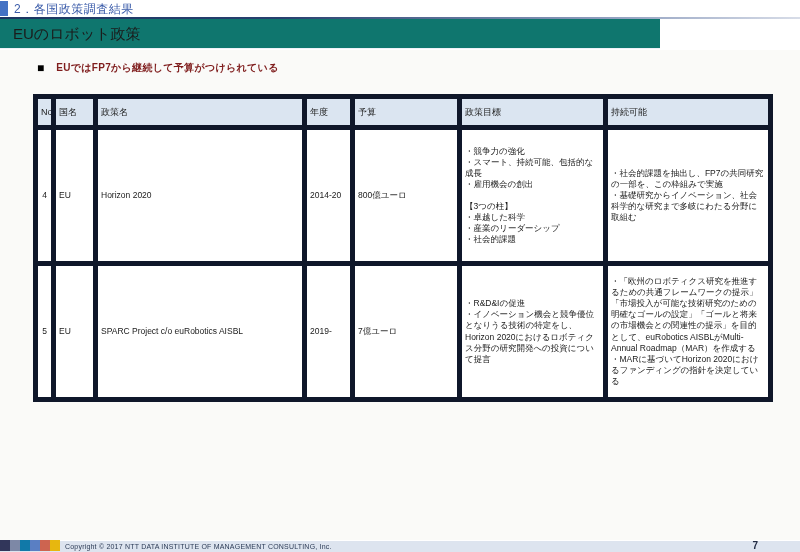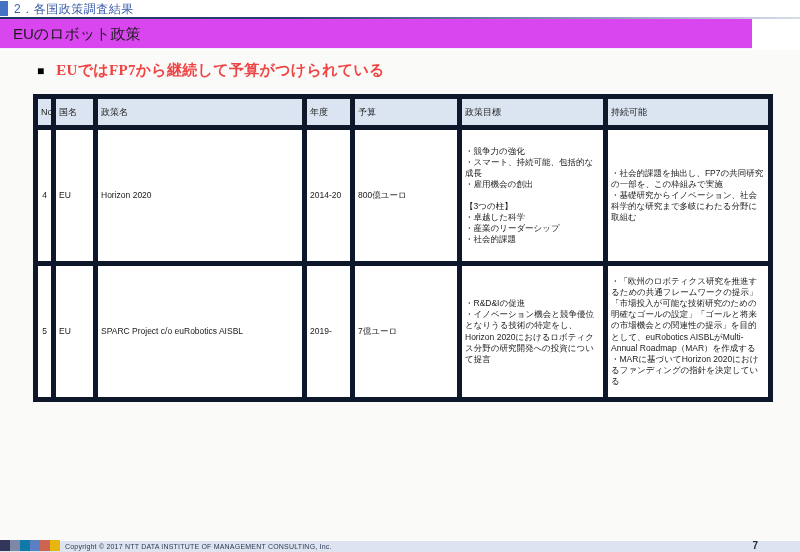--- a/index.html
+++ b/index.html
@@ -8,29 +8,29 @@
   .slide{position:absolute;inset:0;}
 
   
   .topbar{position:absolute;top:0;left:0;width:800px;height:17px;background:#ffffff;}
   .top-accent{position:absolute;top:1px;left:0;width:8px;height:15px;background:#4472c4;}
   .breadcrumb{position:absolute;top:1px;left:14px;font-size:12px;color:#3a5ba9;letter-spacing:0.5px;text-align:right;}
   .top-divider{position:absolute;top:17px;left:0;width:800px;height:2px;
       background:linear-gradient(to right,#1c3663 0%,#27406f 35%,#8c9cbd 75%,#d8dde8 100%);}
 
   
-  .section-band{position:absolute;top:19px;left:0;width:752px;height:29px;background:#d946ef;
+  .section-band{position:absolute;top:19px;left:0;width:660px;height:29px;background:#0f766e;
       border-bottom:1px solid #eef1f8;}
   .section-title{position:absolute;left:13px;top:0;line-height:29px;font-size:15px;color:#1b1b1b;}
 
   
   .content{position:absolute;top:50px;left:0;width:800px;height:490px;background:#fafaf8;}
   .heading{position:absolute;top:61px;left:37px;display:flex;align-items:center;gap:12px;}
   .heading .bullet{font-size:12px;color:#000;line-height:1;}
-  .heading .htext{font-size:15px;font-weight:bold;color:#ef4444;letter-spacing:0.3px;font-family:Liberation Serif, serif;}
+  .heading .htext{font-size:10px;font-weight:bold;color:#7f1d1d;letter-spacing:0.3px;}
 
   
   table.policy{position:absolute;left:33px;top:94px;width:735px;border-collapse:collapse;
       table-layout:fixed;background:#ffffff;}
   table.policy th, table.policy td{border:5px solid #0f172a;font-weight:normal;
       font-size:8.5px;color:#1a1a1a;padding:6px 3px;overflow:hidden;}
   table.policy th{background:#dbe5f1;text-align:left;height:14px;font-size:9px;}
   table.policy td{vertical-align:middle;line-height:1.3;}
   tr.data-row{height:136px;}
   td.c-no{text-align:center;}

